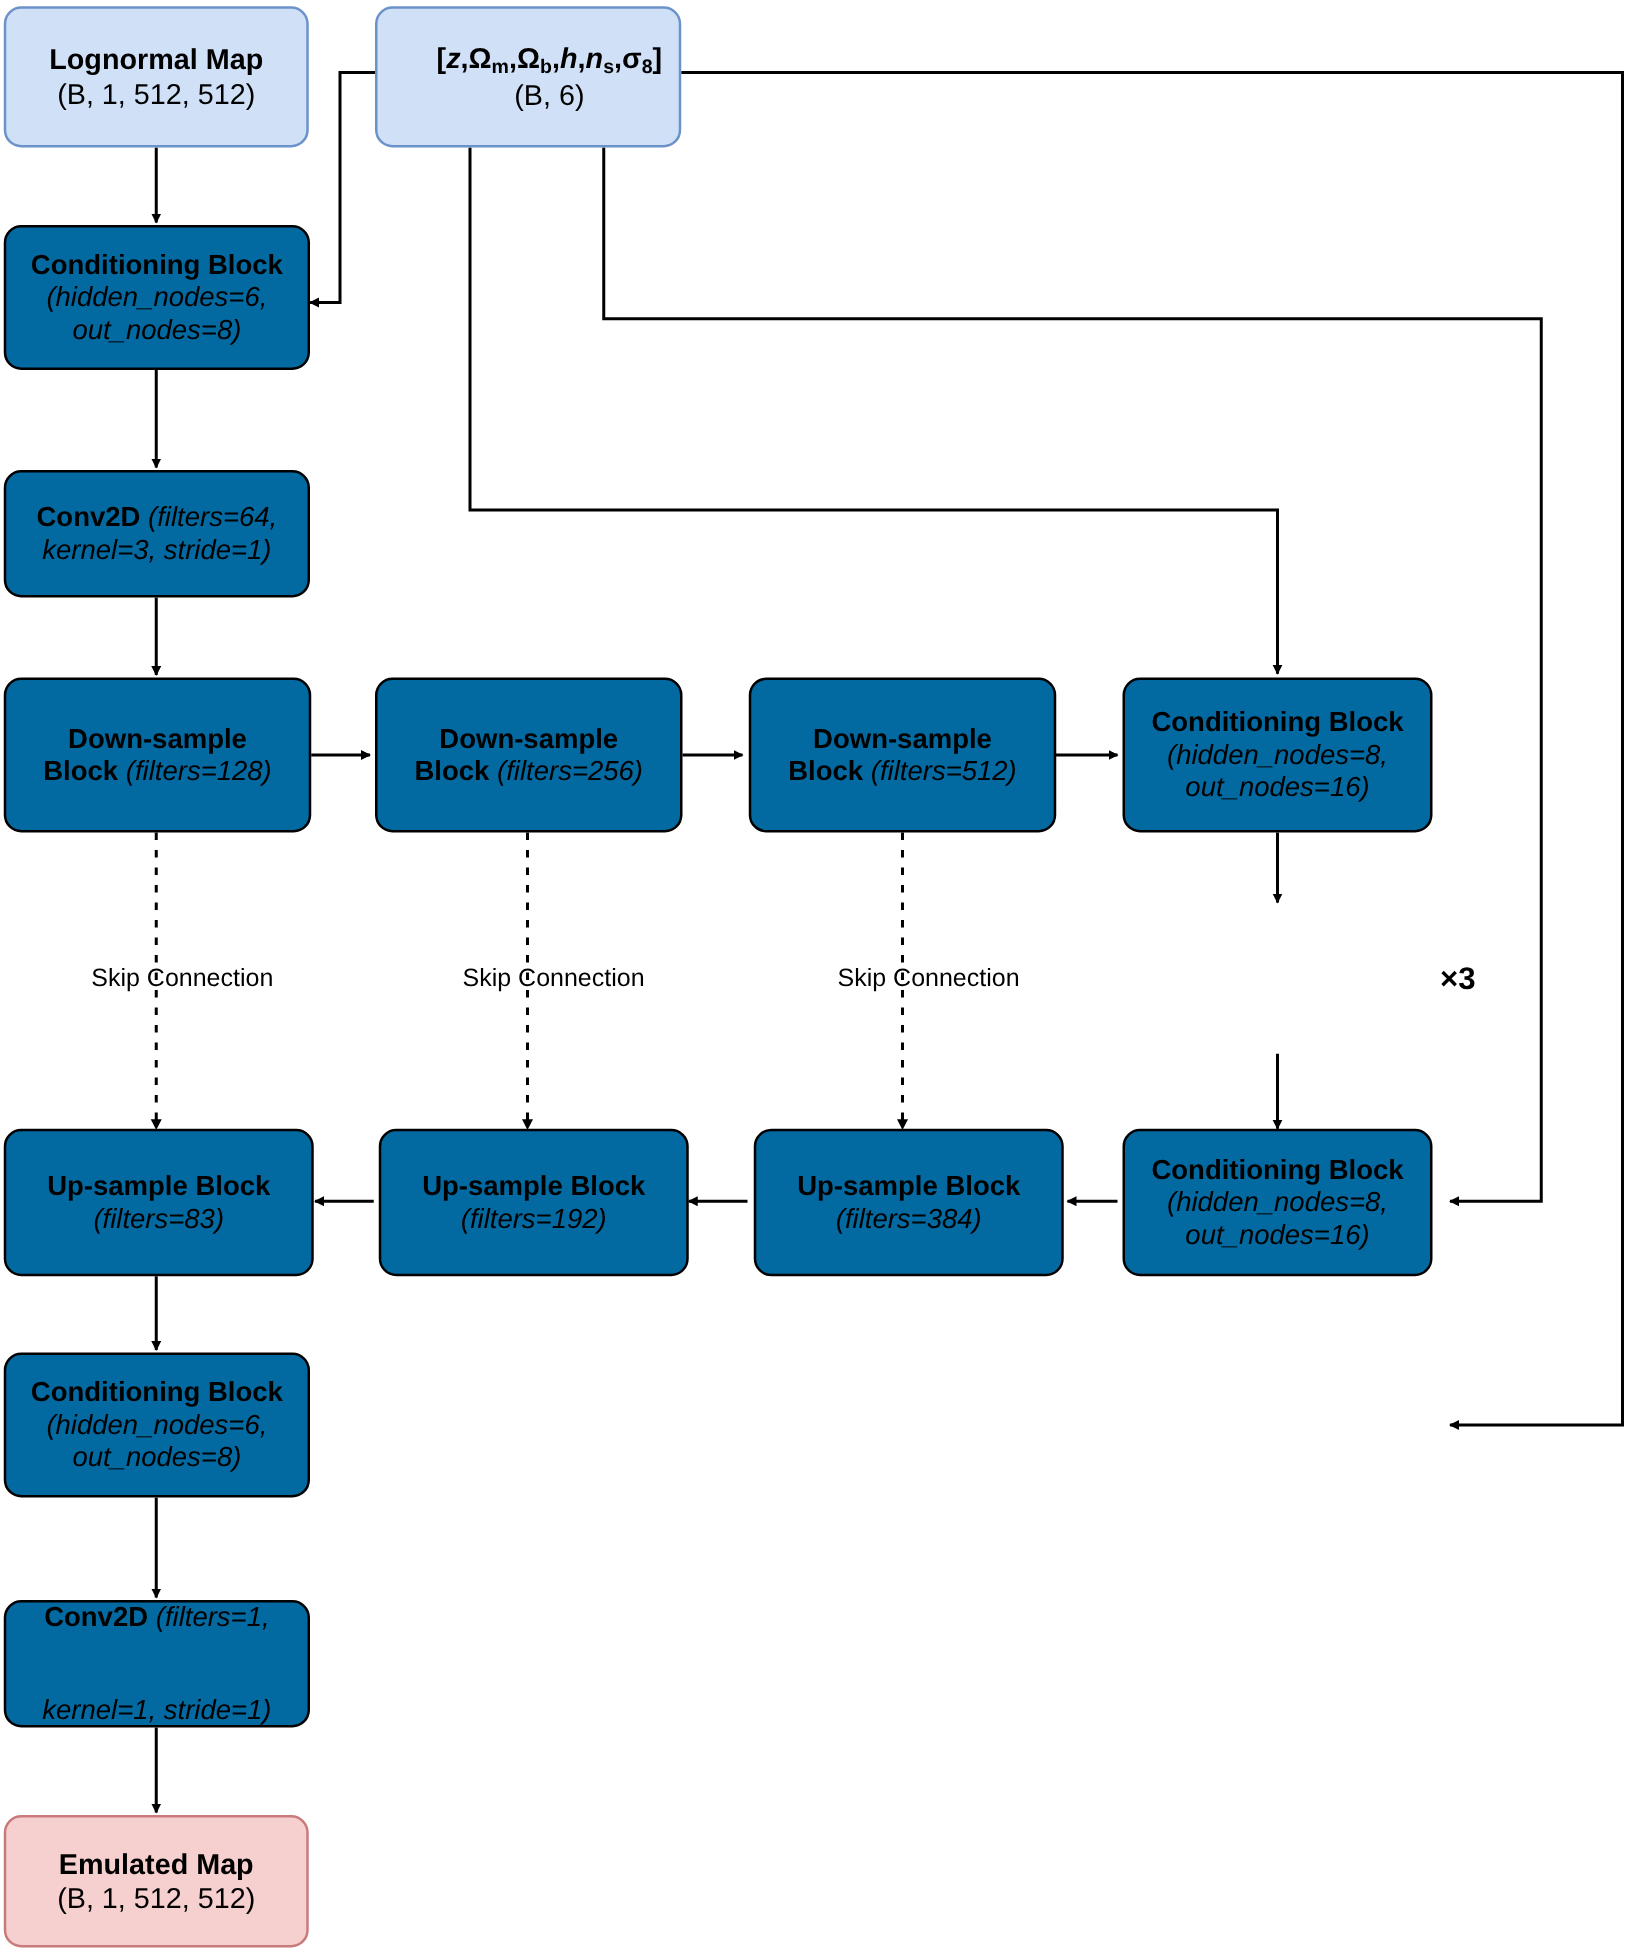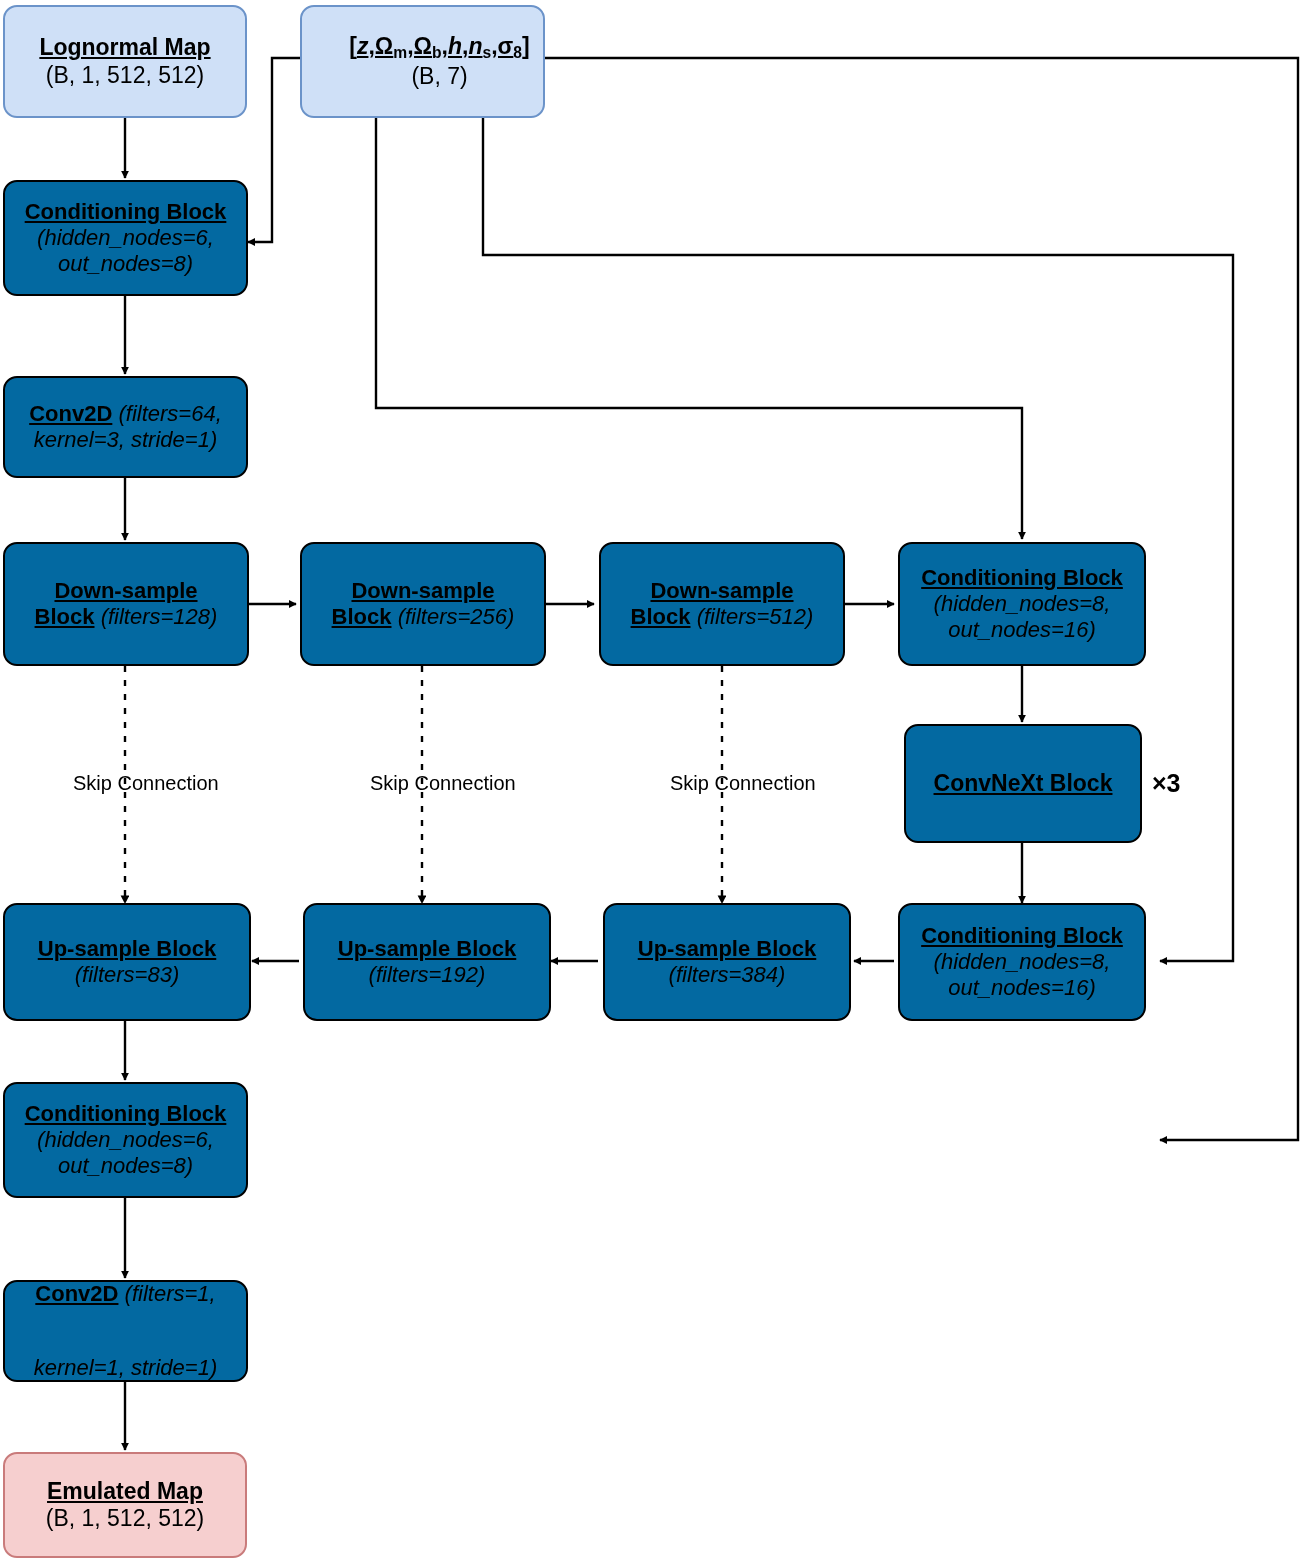--- a/index.html
+++ b/index.html
@@ -35,21 +35,21 @@
     justify-content: center;
     text-align: center;
     line-height: 1.18;
     color: #000000;
     padding: 2px 6px;
   }
   .node .ln {
     display: block;
     white-space: nowrap;
   }
-  .bold { font-weight: bold; text-decoration: underline; }
+  .bold { font-weight: bold; }
   .ital { font-style: italic; }
   .io-in {
     background: #cfe0f7;
     border-color: #6b93c9;
   }
   .io-out {
     background: #f6cfcf;
     border-color: #c97b7b;
   }
   .label-free {
@@ -126,21 +126,21 @@
     </g>
   </svg>
 
   <div class="node io-in" style="left:3px; top:5px; width:244px; height:113px; font-size:23px;">
     <span class="ln bold">Lognormal Map</span>
     <span class="ln">(B, 1, 512, 512)</span>
   </div>
 
   <div class="node io-in" style="left:300px; top:5px; width:245px; height:113px; font-size:23px;padding-left:40px;">
     <span class="ln bold">[<span class="ital">z</span>,Ω<sub>m</sub>,Ω<sub>b</sub>,<span class="ital">h</span>,<span class="ital">n</span><sub>s</sub>,σ<sub>8</sub>]</span>
-    <span class="ln">(B, 7)</span>
+    <span class="ln">(B, 6)</span>
   </div>
 
   <div class="node" style="left:3px; top:180px; width:245px; height:116px; font-size:22px;">
     <span class="ln bold">Conditioning Block</span>
     <span class="ln ital">(hidden_nodes=6,</span>
     <span class="ln ital">out_nodes=8)</span>
   </div>
 
   <div class="node" style="left:3px; top:376px; width:245px; height:102px; font-size:22px;">
     <span class="ln"><span class="bold">Conv2D</span> <span class="ital">(filters=64,</span></span>
@@ -161,23 +161,20 @@
     <span class="ln bold">Down-sample</span>
     <span class="ln"><span class="bold">Block</span> <span class="ital">(filters=512)</span></span>
   </div>
 
   <div class="node" style="left:898px; top:542px; width:248px; height:124px; font-size:22px;">
     <span class="ln bold">Conditioning Block</span>
     <span class="ln ital">(hidden_nodes=8,</span>
     <span class="ln ital">out_nodes=16)</span>
   </div>
 
-  <div class="node" style="left:904px; top:724px; width:238px; height:119px; font-size:23px;">
-    <span class="ln bold">ConvNeXt Block</span>
-  </div>
   <div class="mult" style="left:1152px; top:769px;">×3</div>
 
   <div class="node" style="left:898px; top:903px; width:248px; height:118px; font-size:22px;">
     <span class="ln bold">Conditioning Block</span>
     <span class="ln ital">(hidden_nodes=8,</span>
     <span class="ln ital">out_nodes=16)</span>
   </div>
 
   <div class="node" style="left:603px; top:903px; width:248px; height:118px; font-size:22px;">
     <span class="ln bold">Up-sample Block</span>

